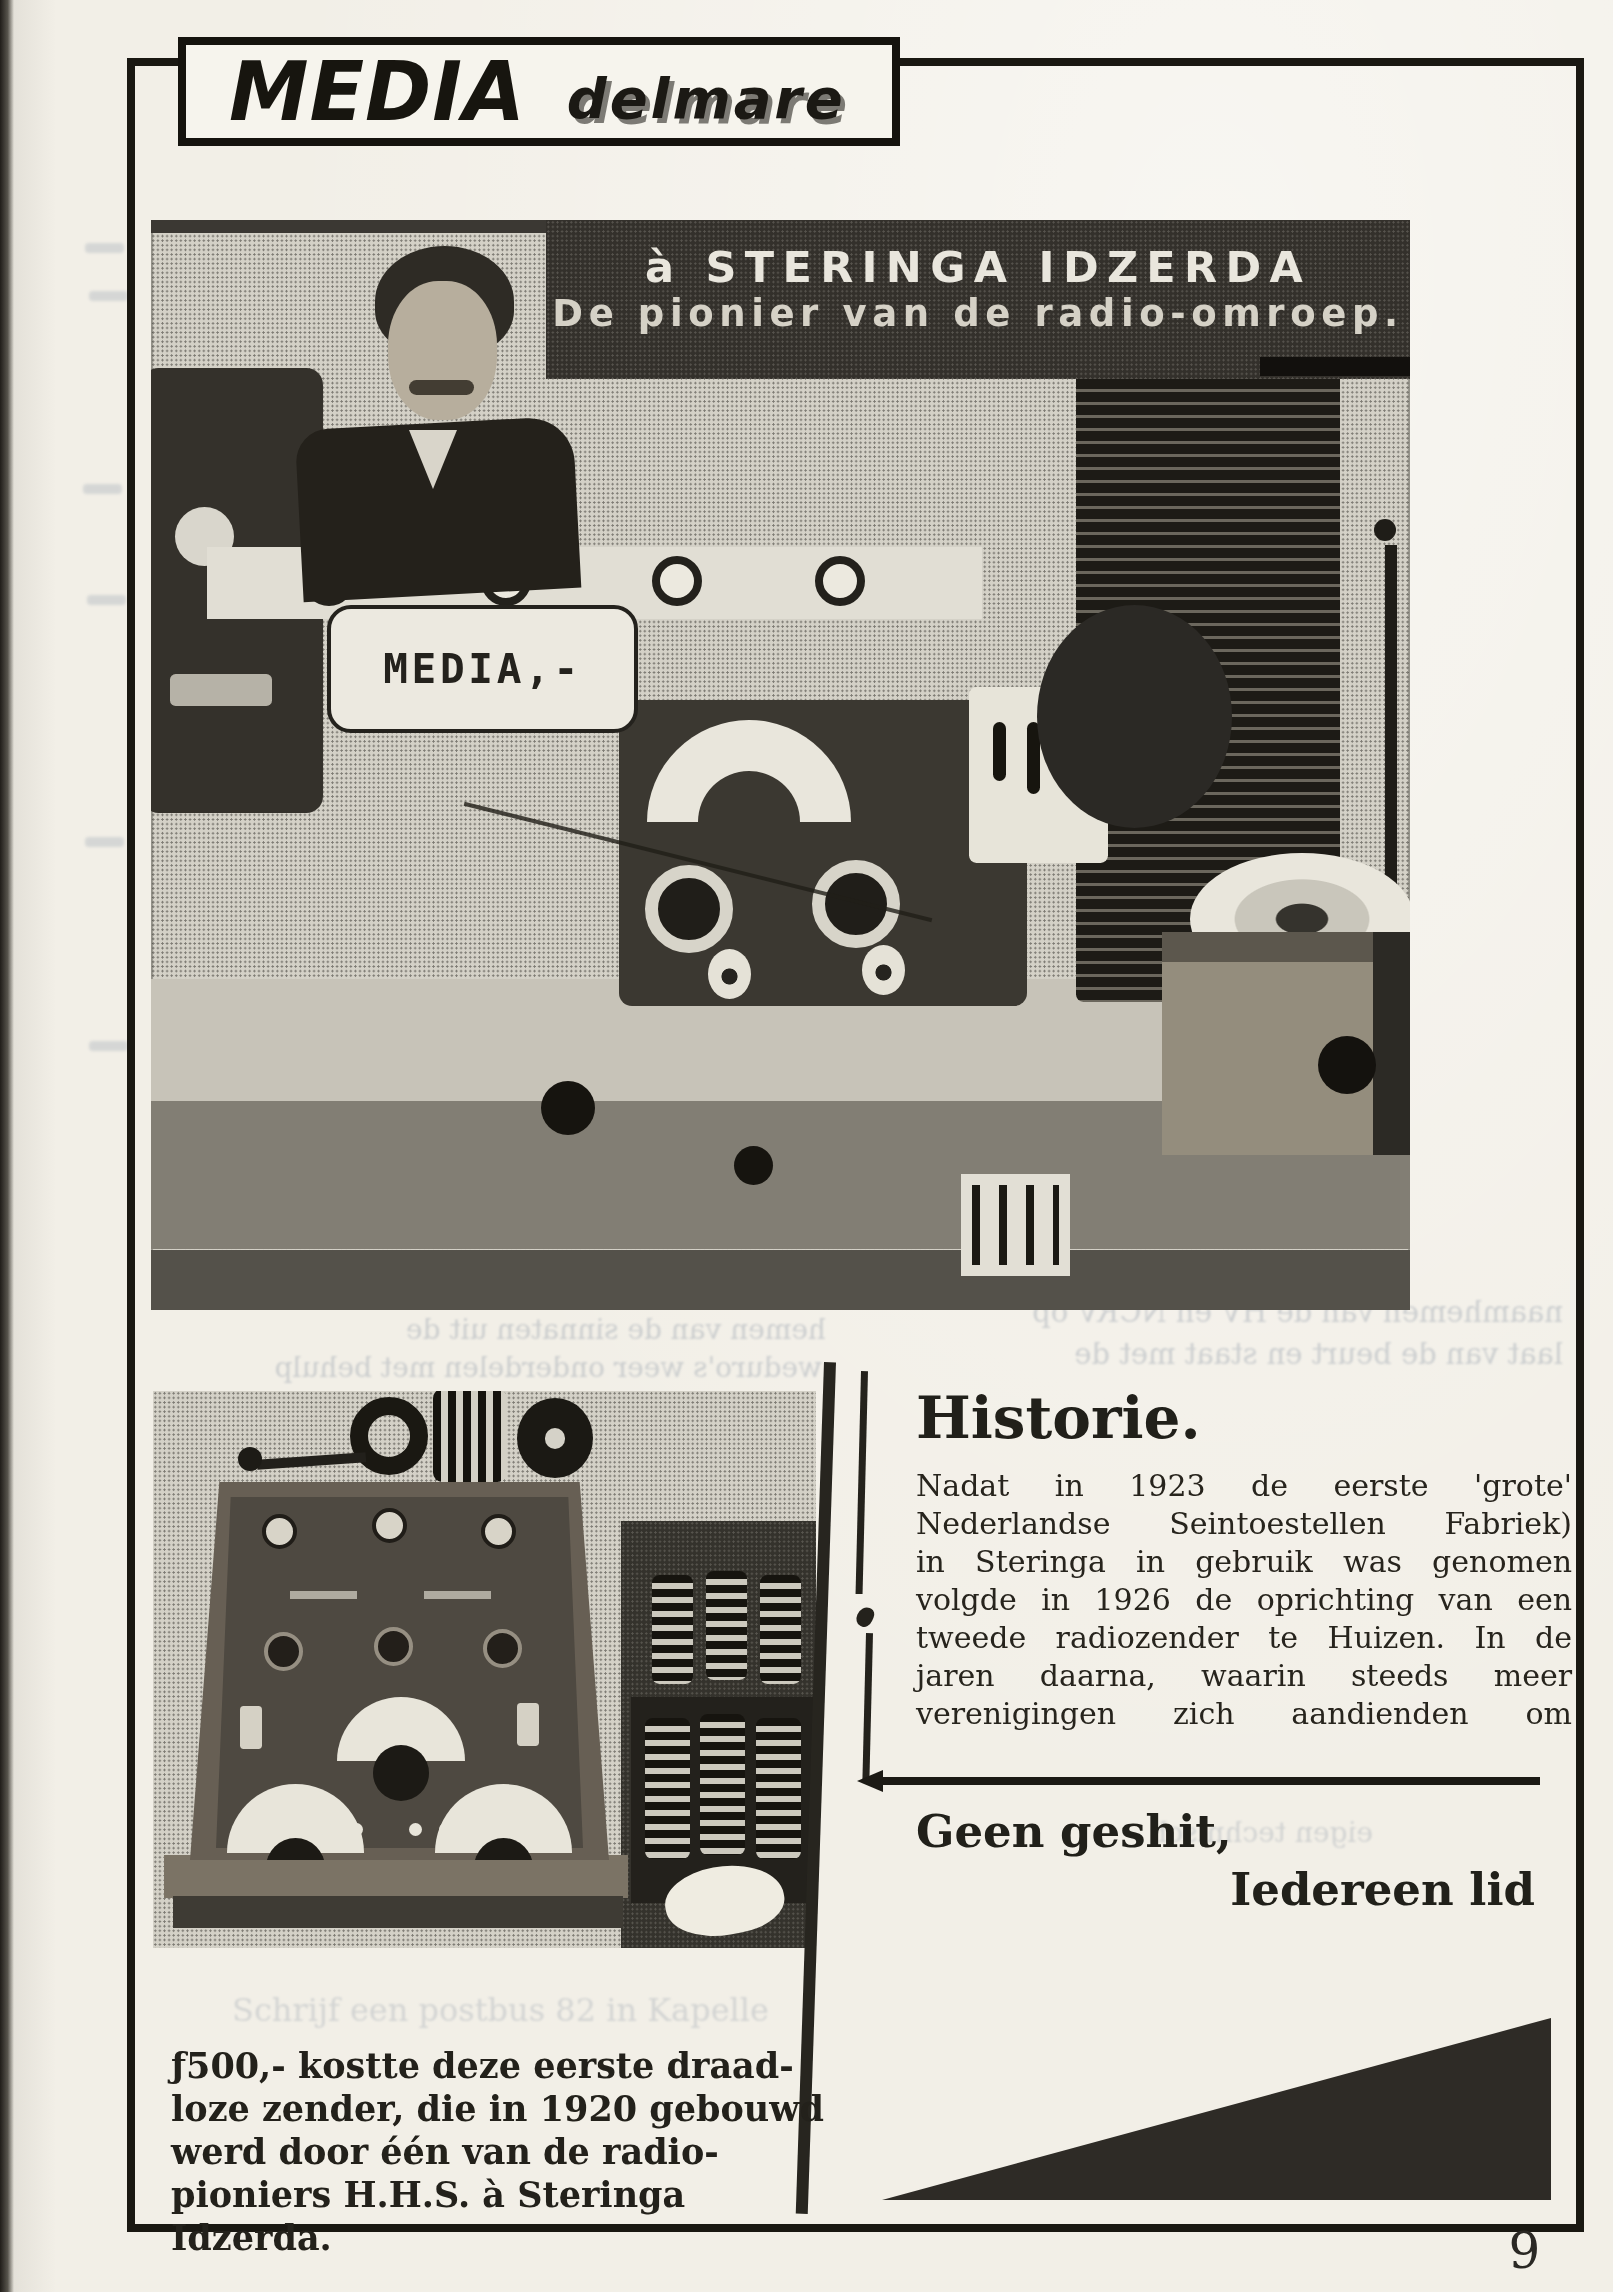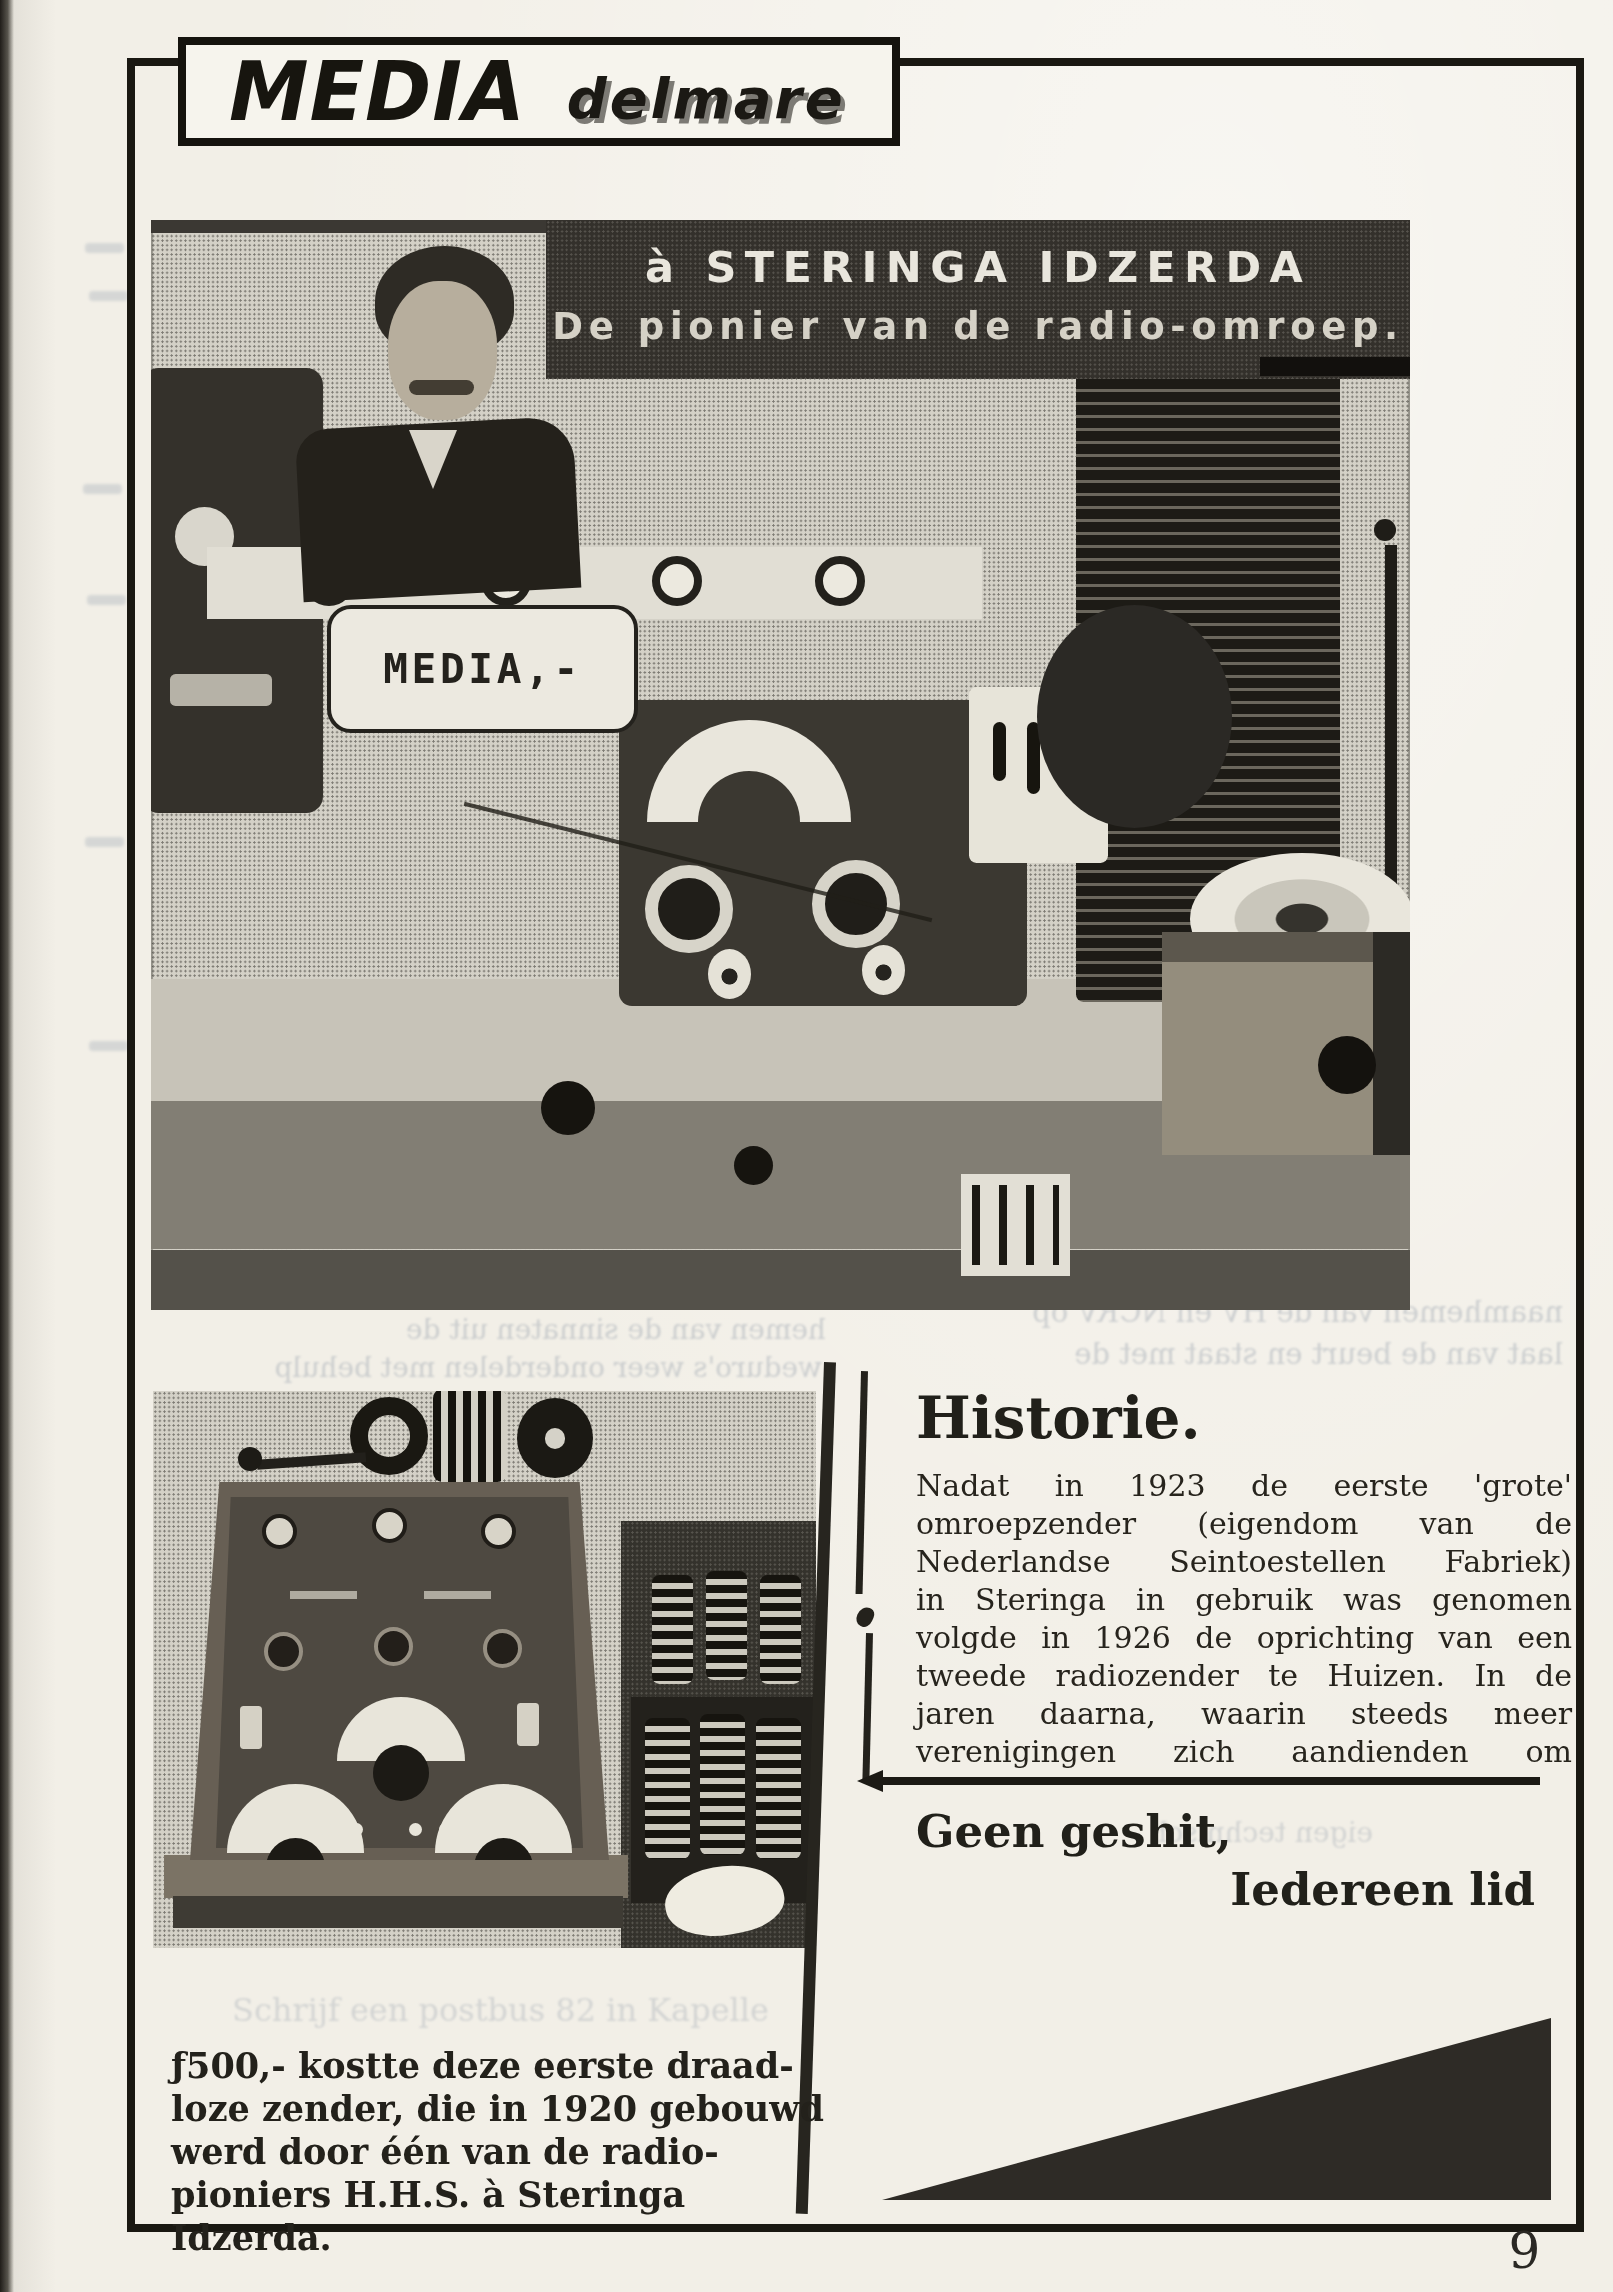--- a/index.html
+++ b/index.html
@@ -77,21 +77,21 @@
   .mp-tbar { position:absolute; top:35px; width:13px; background:#17150f; border-radius:6.5px; }
   #mp-blob { left:886px; top:385px; width:195px; height:223px; background:#2b2925; border-radius:50%; }
   #mp-plate { left:176px; top:385px; width:311px; height:128px; box-sizing:border-box;
     background:#ece9e0; border:4.6px solid #24221d; border-radius:24px;
     display:flex; align-items:center; justify-content:center;
     font-family:"DejaVu Sans Mono", monospace; font-weight:bold; font-size:41px;
     letter-spacing:3.7px; color:#24221d; }
   #mp-banner { left:395px; top:0; width:864px; height:159px; background-color:#33302b; text-align:center; }
   #mp-banner-line1 { margin-top:22px; font-family:"DejaVu Sans", sans-serif; font-weight:bold;
     font-size:43px; letter-spacing:8.3px; color:#e9e6dd; }
-  #mp-banner-line2 { margin-top:13px; font-family:"DejaVu Sans", sans-serif; font-weight:bold;
+  #mp-banner-line2 { font-family:"DejaVu Sans", sans-serif; font-weight:bold;
     font-size:37px; letter-spacing:5.6px; color:#d5d1c6; }
   #mp-banner-underbar { left:714px; top:137px; width:158px; height:18.6px; background:#12100d; }
   #mp-portrait { left:139px; top:13px; width:297px; height:362px; }
   #mp-hair { left:85px; top:13px; width:139px; height:111px; background:#2e2b25; border-radius:50% 50% 42% 42%; }
   #mp-face { left:98px; top:48px; width:109px; height:139px; background:#b7ae9d; border-radius:46%; }
   #mp-mustache { left:119px; top:147px; width:65px; height:15px; background:#433d33; border-radius:7.4px; }
   #mp-suit { left:9.3px; top:190px; width:278px; height:172px; background:#24211b;
     border-radius:33px 46px 0 0; transform:rotate(-3deg); }
   #mp-shirt { left:119px; top:197px; width:48px; height:59px; background:#d9d5ca;
     clip-path:polygon(0 0,100% 0,50% 100%); }
@@ -312,21 +312,20 @@
   <div id="bar-blob" class="abs"></div>
   <div id="bar-b2" class="abs"></div>
   <div id="hrule" class="abs">
     <div id="hrule-arrow" class="abs"></div>
   </div>
 
   <div id="historie-heading" class="abs">Historie.</div>
 
   <div id="historie-body" class="abs">
     <div class="h-line">Nadat in 1923 de eerste 'grote'</div>
-    <div class="h-line">omroepzender (eigendom van de</div>
     <div class="h-line">Nederlandse Seintoestellen Fabriek)</div>
     <div class="h-line">in Steringa in gebruik was genomen</div>
     <div class="h-line">volgde in 1926 de oprichting van een</div>
     <div class="h-line">tweede radiozender te Huizen. In de</div>
     <div class="h-line">jaren daarna, waarin steeds meer</div>
     <div class="h-line">verenigingen zich aandienden om</div>
   </div>
 
   <div id="geen-heading" class="abs">Geen geshit,</div>
   <div id="iedereen-heading" class="abs">Iedereen lid</div>

